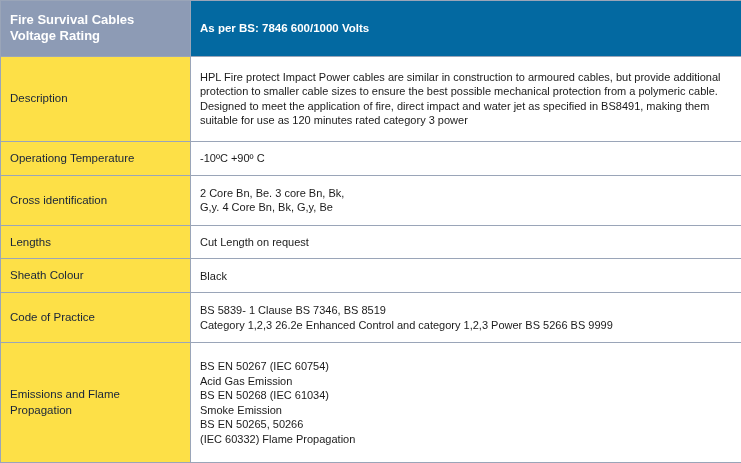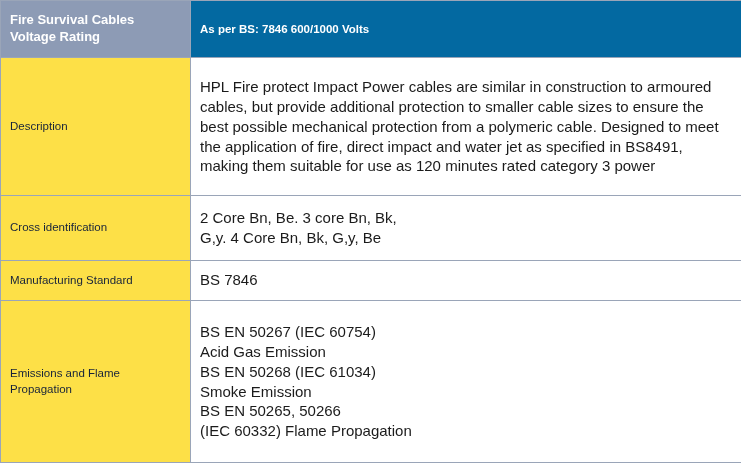--- a/index.html
+++ b/index.html
@@ -19,21 +19,21 @@
     border: 1px solid #9aa5b8;
     table-layout: fixed;
     background: #ffffff;
   }
   .spec-table col.label-col { width: 190px; }
   .spec-table col.value-col { width: 551px; }
 
   .spec-table td {
     vertical-align: middle;
     padding: 6px 8px 6px 9px;
-    font-size: 15px;
+    font-size: 11px;
     line-height: 1.32;
     border: 1px solid #9aa5b8;
   }
   td.label {
     background: #fde047;
     color: #17233a;
     font-size: 11.5px;
   }
   td.value {
     background: #ffffff;
@@ -72,27 +72,40 @@
     <tr class="header">
       <td class="label multiline">Fire Survival Cables
 Voltage Rating</td>
       <td class="value">As per BS: 7846  600/1000 Volts</td>
     </tr>
     <tr>
       <td class="label">Description</td>
       <td class="value para">HPL Fire protect Impact Power cables are similar in construction to armoured cables, but provide additional protection to smaller cable sizes to ensure the best possible mechanical protection from a polymeric cable. Designed to meet the application of fire, direct impact and water jet as specified in BS8491, making them suitable for use as 120 minutes rated category 3 power</td>
     </tr>
     <tr>
+      <td class="label">Operationg Temperature</td>
+      <td class="value">-10ºC +90º C</td>
+    </tr>
+    <tr>
       <td class="label">Cross identification</td>
       <td class="value multiline">2 Core Bn, Be. 3 core Bn, Bk,
 G,y. 4 Core Bn,  Bk, G,y, Be</td>
     </tr>
     <tr>
-      <td class="label">Manufacturing Standard</td>
-      <td class="value">BS 7846</td>
+      <td class="label">Lengths</td>
+      <td class="value">Cut Length on request</td>
+    </tr>
+    <tr>
+      <td class="label">Sheath Colour</td>
+      <td class="value">Black</td>
+    </tr>
+    <tr>
+      <td class="label">Code of Practice</td>
+      <td class="value multiline">BS 5839- 1 Clause BS 7346, BS 8519
+Category 1,2,3 26.2e Enhanced Control and category 1,2,3 Power BS 5266 BS 9999</td>
     </tr>
     <tr>
       <td class="label">Emissions and Flame Propagation</td>
       <td class="value multiline">BS EN 50267  (IEC 60754)
 Acid Gas Emission
 BS EN 50268 (IEC 61034)
 Smoke Emission
 BS EN 50265, 50266
 (IEC 60332) Flame Propagation</td>
     </tr>

